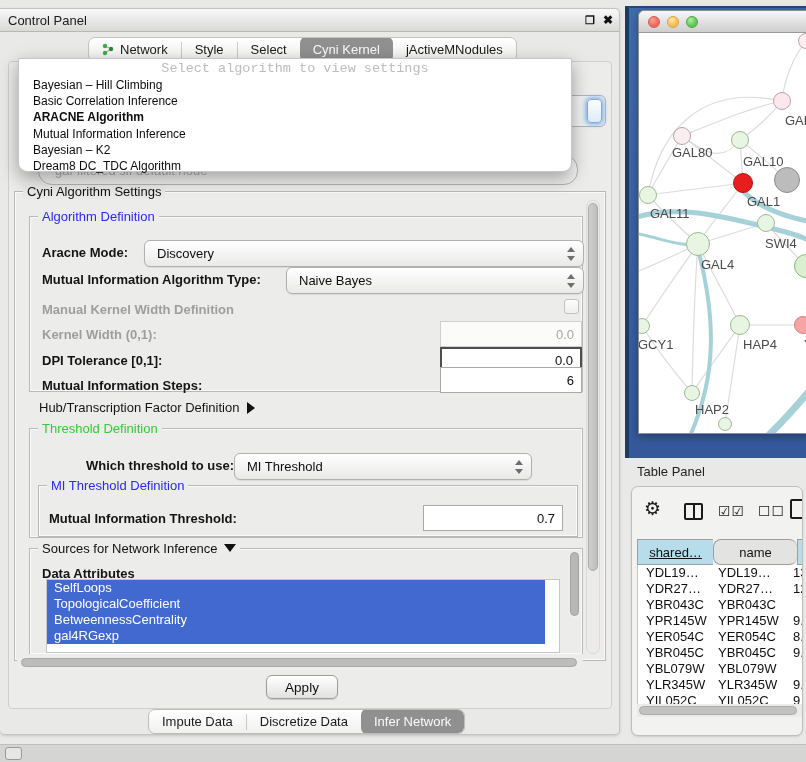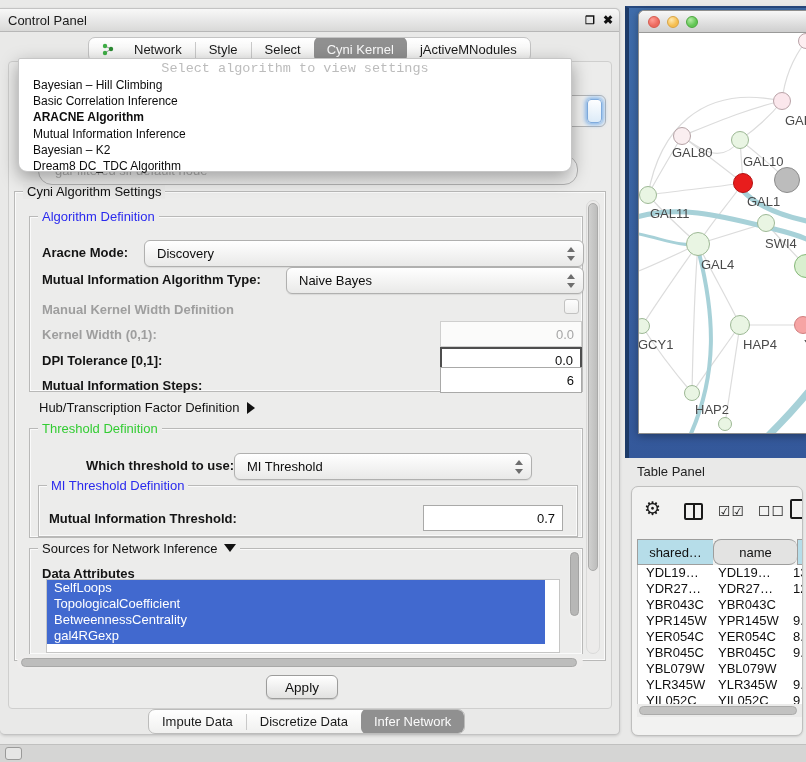--- a/index.html
+++ b/index.html
@@ -16,21 +16,21 @@
   .cp-title { position:absolute; left:8px; top:0; line-height:23px; font-size:13px; color:#1a1a1a; }
   .wbtn { position:absolute; top:0; width:16px; height:23px; line-height:23px; text-align:center;
     font-size:12px; font-weight:bold; color:#111; cursor:default; }
   .wbtn.float { left:582px; font-size:11px; }
   .wbtn.close { left:600px; }
 
   
   .tabstrip { position:absolute; left:88px; top:28px; height:25px; display:inline-flex; align-items:center;
     background:linear-gradient(#ffffff,#f0f0ef); border:1px solid #c3c3c3; border-radius:7px; overflow:hidden; }
   .tab { height:25px; line-height:25px; padding:0 13px; font-size:13px; color:#1a1a1a; white-space:nowrap;
-    display:flex; align-items:center; gap:19px; }
+    display:flex; align-items:center; gap:5px; }
   .tab.selected { background:#909090; color:#fbfbfb; border-radius:6px; }
   .tabsep { width:1px; height:16px; background:#c9c9c9; }
   .net-icon { width:13px; height:13px; display:inline-block; }
 
   .inner-panel { position:absolute; left:8px; top:52px; width:604px; height:648px;
     background:#ececeb; border:1px solid #cfcfce; border-radius:4px; }
 
   
   .bg-combo { position:absolute; left:38px; top:146px; width:540px; height:30px; border:1px solid #b4b4b4;
     border-radius:14px; background:linear-gradient(#ffffff,#ededec); z-index:2; display:flex; align-items:center; }
@@ -134,21 +134,21 @@
   .icon-gear { left:12px; top:10px; font-size:19px; }
   .icon-columns { left:52px; top:16px; width:19px; height:17px; border:2px solid #1a1a1a; border-radius:2px; }
   .icon-columns:after { content:""; position:absolute; left:6.5px; top:0; width:2px; height:13px; background:#1a1a1a; }
   .icon-checks { left:86px; top:16px; font-size:14px; letter-spacing:1px; }
   .icon-unchecks { left:126px; top:16px; font-size:14px; letter-spacing:1px; }
   .icon-partial { left:158px; top:12px; width:17px; height:20px; border:2px solid #1a1a1a; border-radius:2px; }
   .t-header { position:absolute; left:5px; top:52px; height:26px; display:flex; }
   .t-hcell { height:26px; line-height:26px; text-align:center; font-size:13px; color:#111;
     border:1px solid #9e9e9d; border-right:none; }
   .t-hcell:last-child { border-right:1px solid #9e9e9d; }
-  .t-hcell.blue { background:#b6dde9; }
+  .t-hcell.blue { background:#b6dde9;text-decoration:underline; }
   .t-hcell.gray { background:#e3e3e2; }
   .t-body { position:absolute; left:5px; top:78px; width:167px; height:139px; background:#ffffff;
     border-left:1px solid #c5c5c4; overflow:hidden; }
   .t-row { position:relative; height:16px; line-height:16px; font-size:13px; color:#101010; white-space:nowrap; }
   .t-row span { position:absolute; }
   .t-c0 { left:8px; } .t-c1 { left:80px; } .t-c2 { left:155px; }
   .t-hscroll { position:absolute; left:5px; top:217px; width:167px; height:13px; background:#ebebea; }
   .t-hscroll .thumb { position:absolute; left:2px; top:2px; width:158px; height:9px; border-radius:5px;
     background:#c2c2c1; border:1px solid #ababaa; }
 

